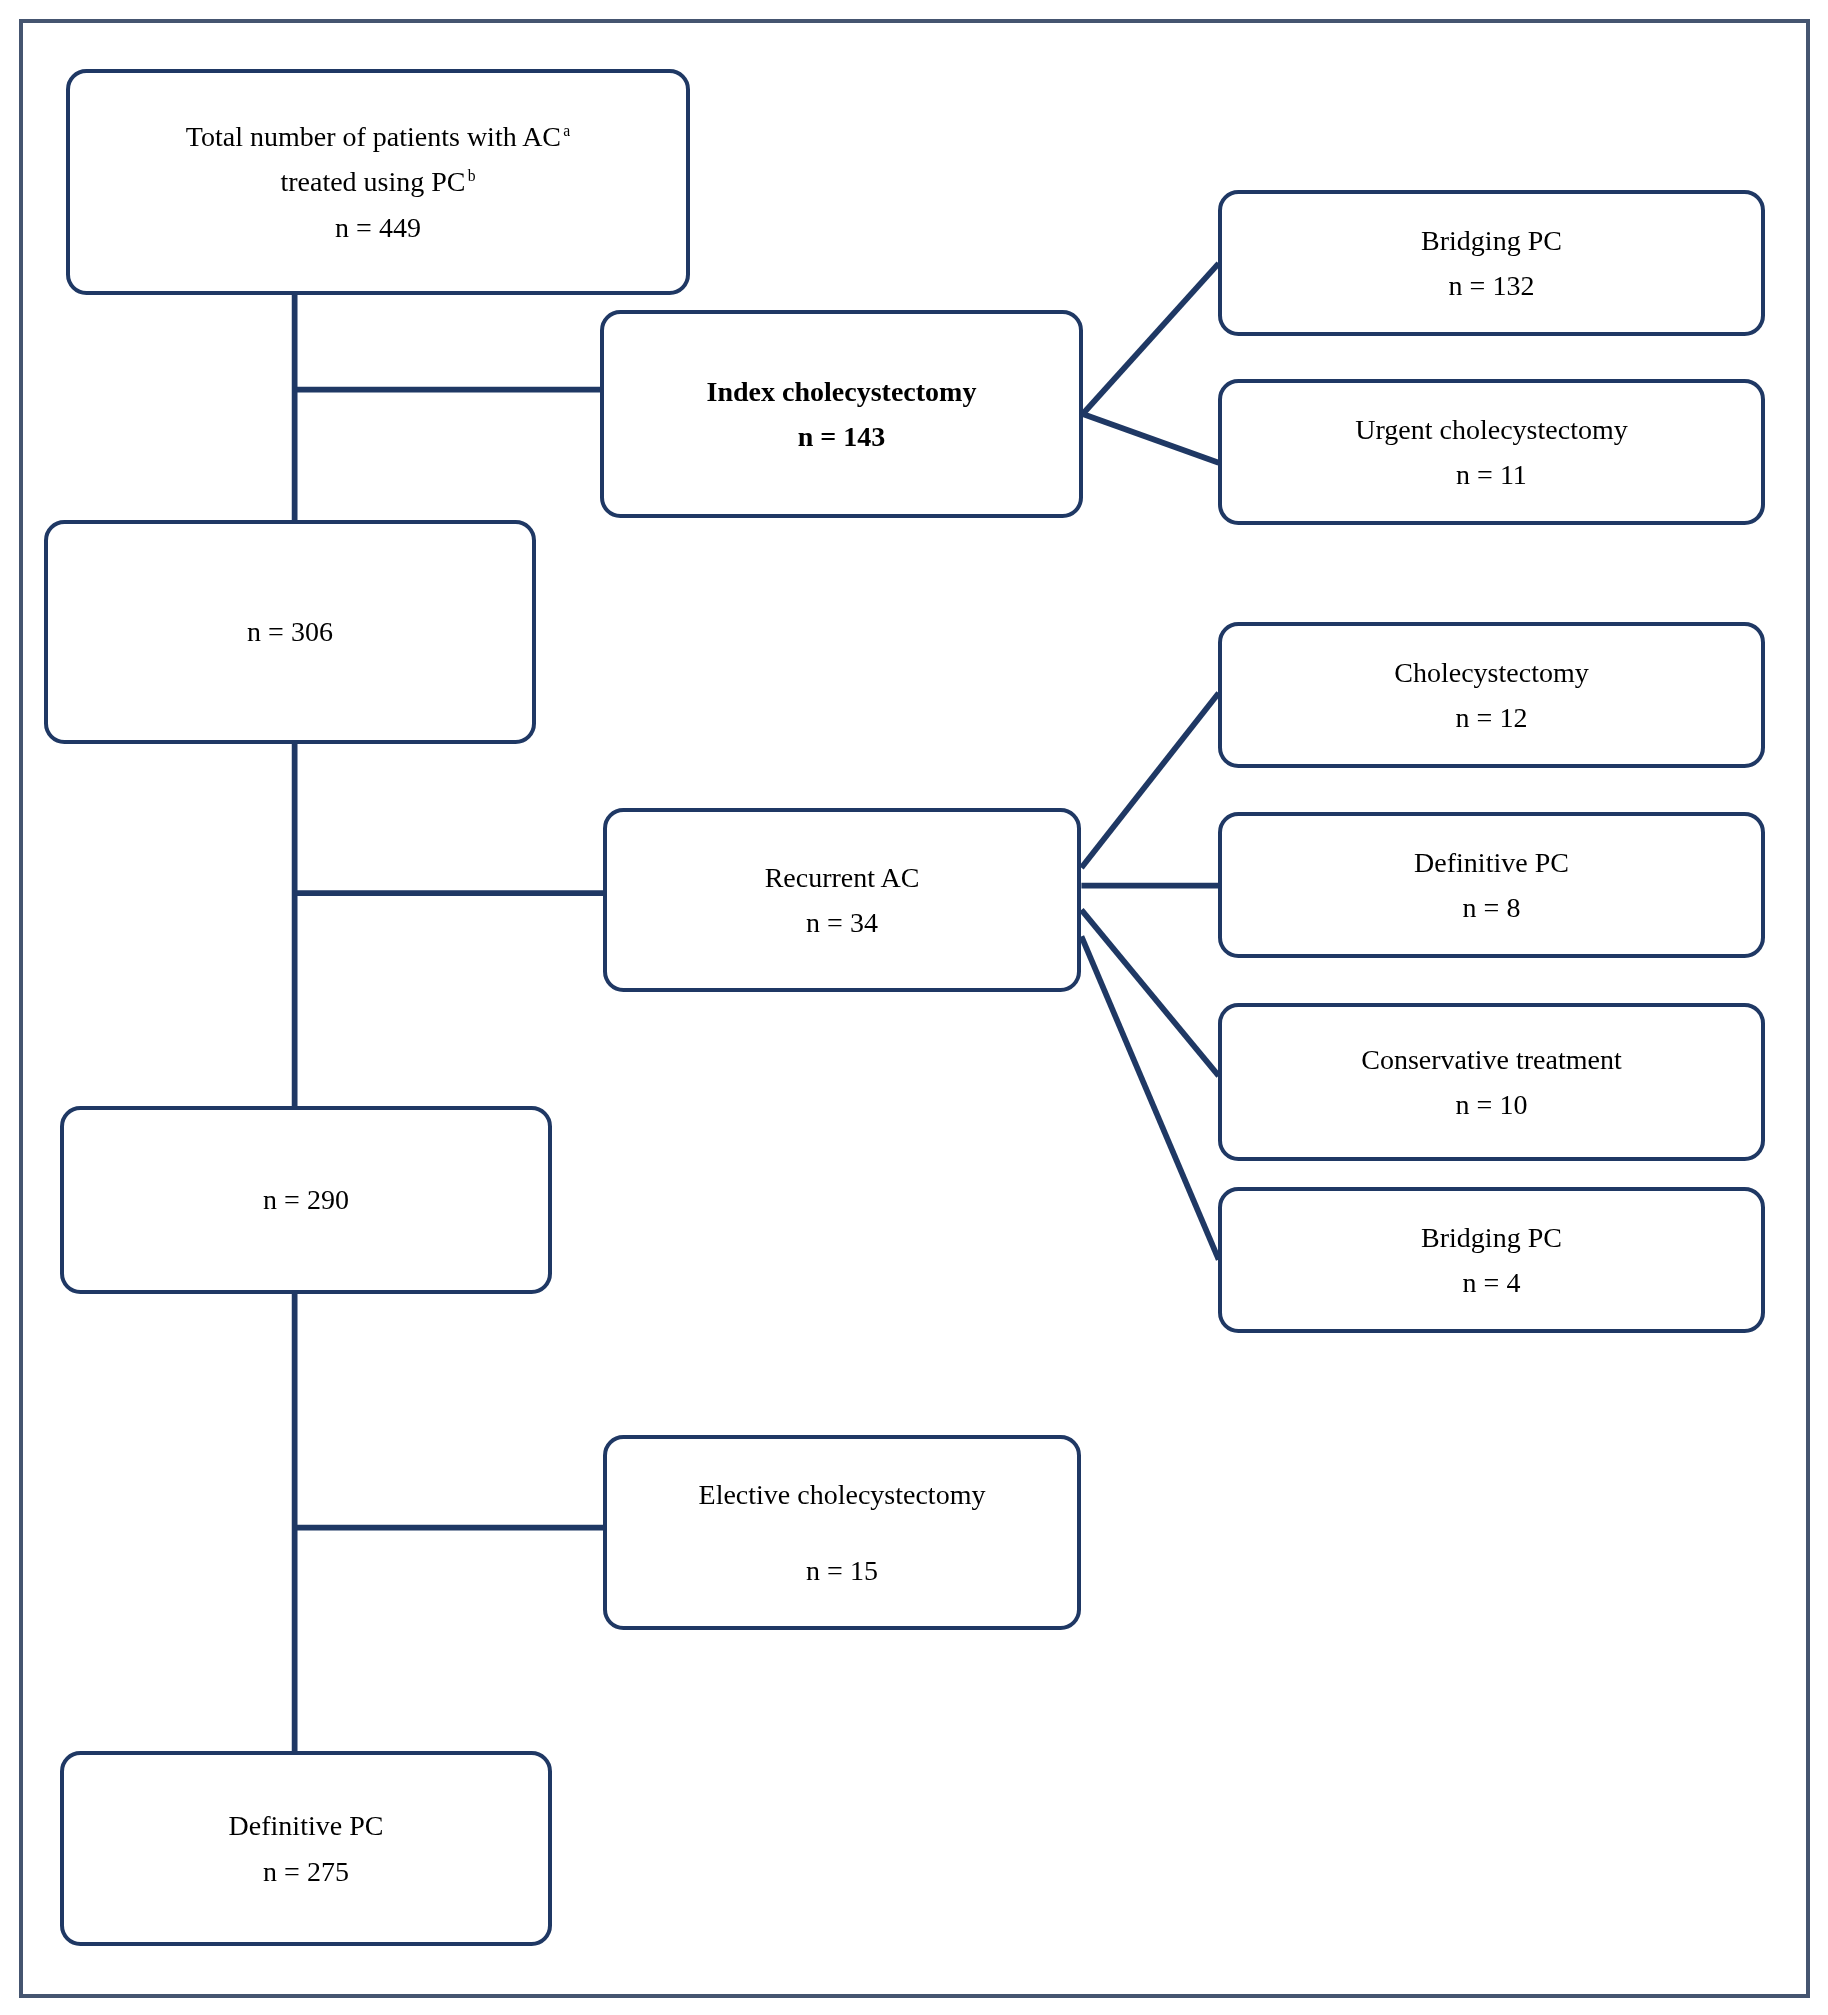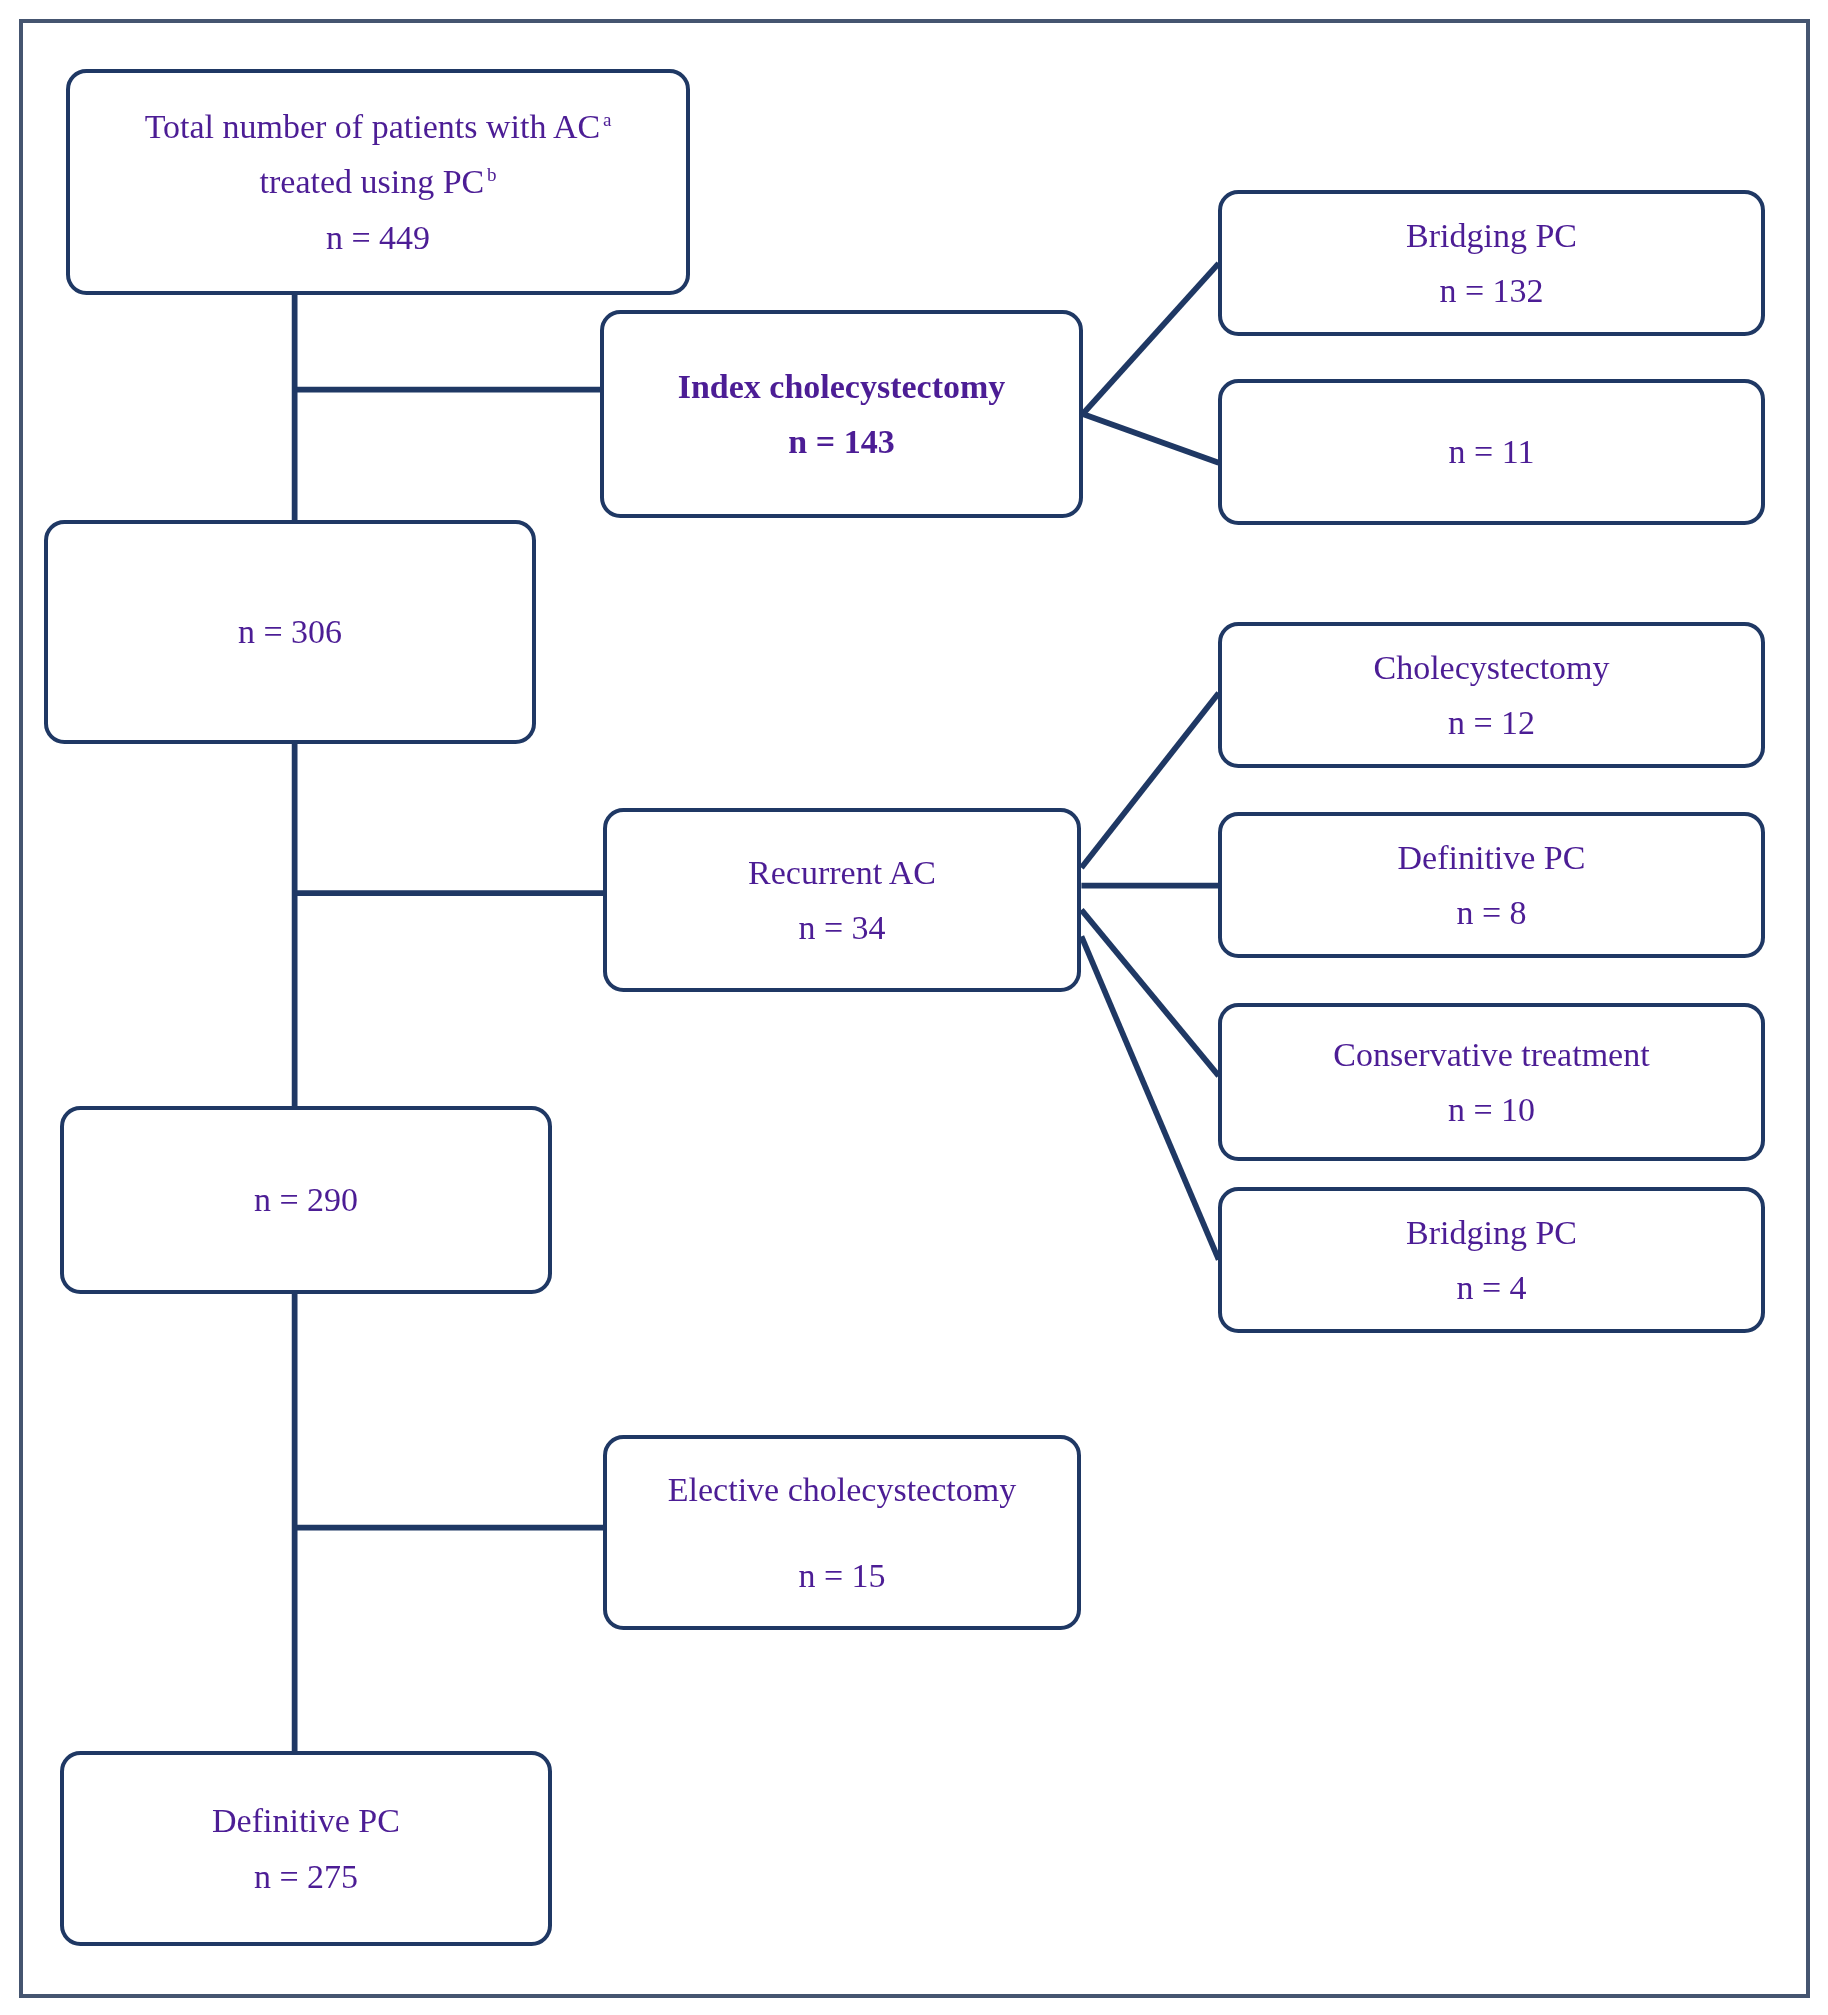--- a/index.html
+++ b/index.html
@@ -40,22 +40,22 @@
   .flow-box {
     position: absolute;
     box-sizing: border-box;
     border: 4px solid #1f3864;
     border-radius: 20.4px;
     background: #ffffff;
     display: flex;
     flex-direction: column;
     align-items: center;
     justify-content: center;
-    color: #4c1d95;
-    font-size: 34px;
+    color: #000000;
+    font-size: 28px;
     line-height: 1.62;
     text-align: center;
     z-index: 5;
   }
   .flow-box .line {
     display: block;
     white-space: nowrap;
   }
   .flow-box sup {
     font-size: 0.56em;
@@ -124,20 +124,21 @@
     <span class="line">Index cholecystectomy</span>
     <span class="line">n = 143</span>
   </div>
 
   <div class="flow-box" id="box-bridging-1">
     <span class="line">Bridging PC</span>
     <span class="line">n = 132</span>
   </div>
 
   <div class="flow-box" id="box-urgent">
+    <span class="line">Urgent cholecystectomy</span>
     <span class="line">n = 11</span>
   </div>
 
   <div class="flow-box" id="box-n306">
     <span class="line">n = 306</span>
   </div>
 
   <div class="flow-box" id="box-recurrent">
     <span class="line">Recurrent AC</span>
     <span class="line">n = 34</span>

